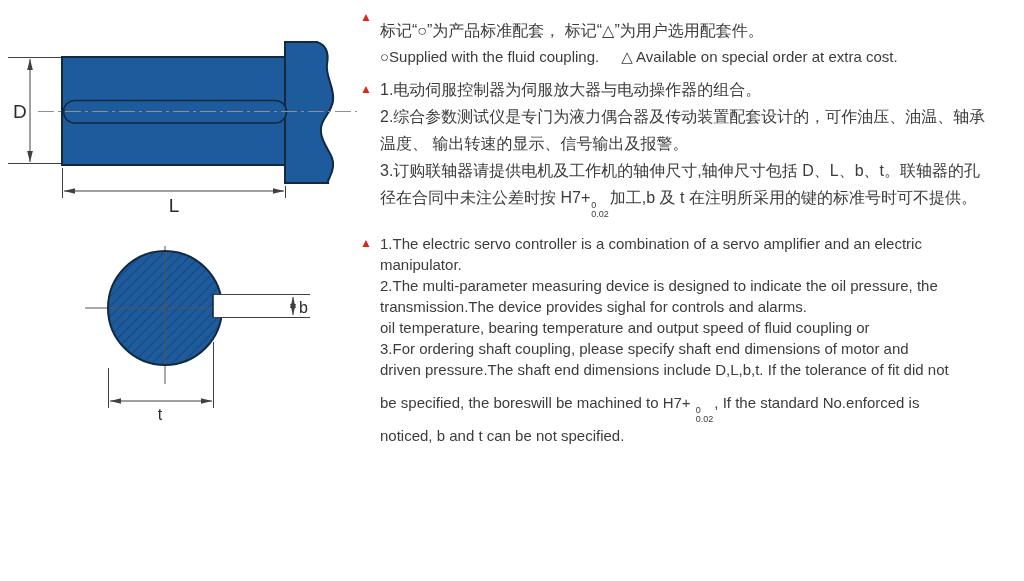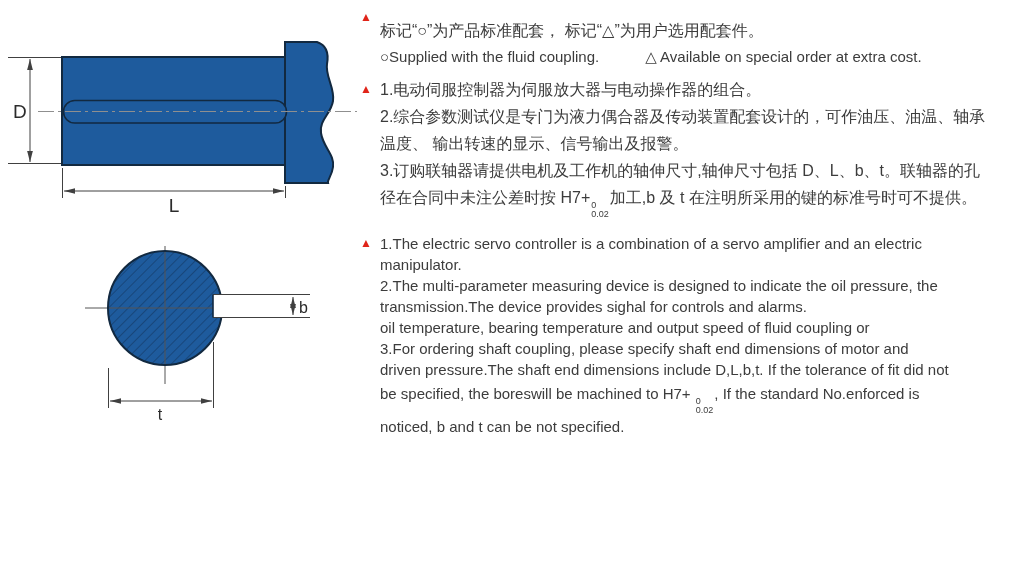--- a/index.html
+++ b/index.html
@@ -16,28 +16,28 @@
   .text-col{position:absolute;left:360px;top:0;width:660px;}
   .block{position:absolute;display:flex;align-items:flex-start;}
   .marker{
     flex:0 0 20px;width:20px;color:var(--red,#e02419);
     font-size:12px;line-height:1;padding-top:3px;
   }
   .body{flex:1;}
   .cn{font-size:16px;line-height:27px;}
   .en{font-size:15px;line-height:21px;}
   .legend-cn{font-size:16px;line-height:22px;margin-top:12px;}
-  .legend-en{display:flex;gap:46px;font-size:15px;line-height:20px;margin-top:5px;}
+  .legend-en{display:flex;gap:22px;font-size:15px;line-height:20px;margin-top:5px;}
   .line{white-space:nowrap;}
   .tol{
     display:inline-flex;flex-direction:column;align-items:flex-start;
     vertical-align:-5px;line-height:1;font-size:9px;margin:0 1px;color:var(--text,#3c3c3c);
   }
   .tol .sup,.tol .sub{display:block;line-height:1.05;}
-  .tol-line{margin-top:3px;}
+  .tol-line{margin-top:12px;}
 </style>
 </head>
 <body>
 
 <div class="stage">
 
   <svg class="diagram-svg" width="360" height="430" viewBox="0 0 360 430">
     <defs>
       <marker id="arrow" viewBox="0 0 10 6" refX="10" refY="3" markerWidth="11" markerHeight="7" markerUnits="userSpaceOnUse" orient="auto-start-reverse">
         <path d="M10,3 L0,0.4 L0,5.6 Z" style="fill:var(--dimension)"></path>

